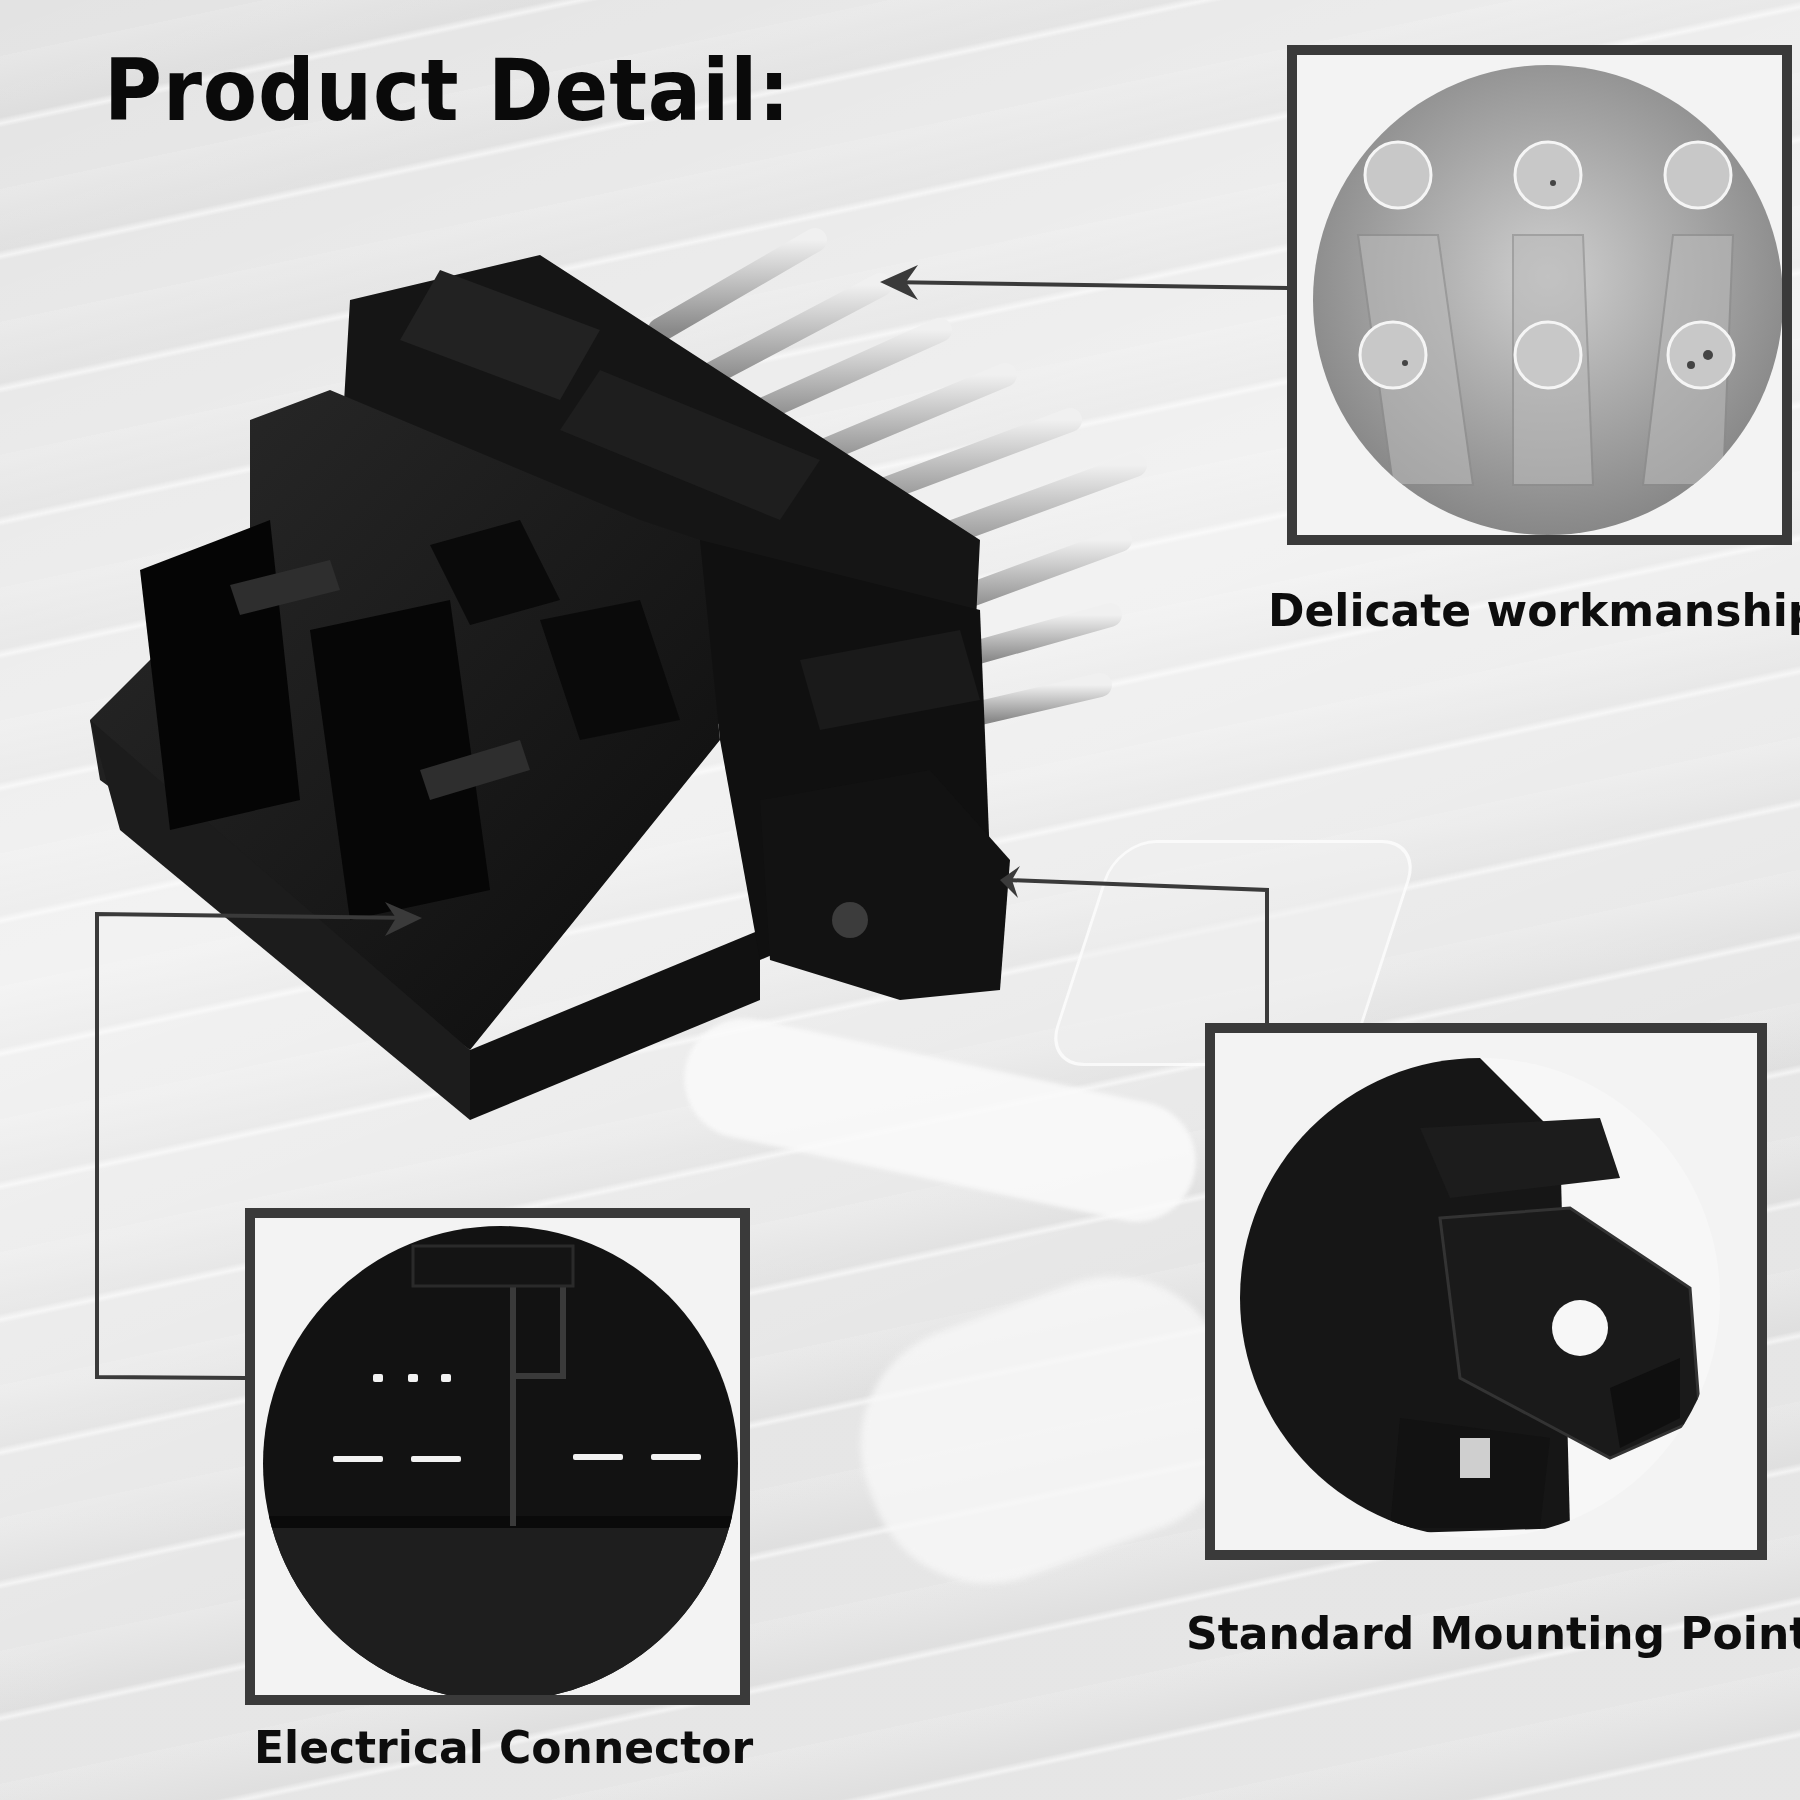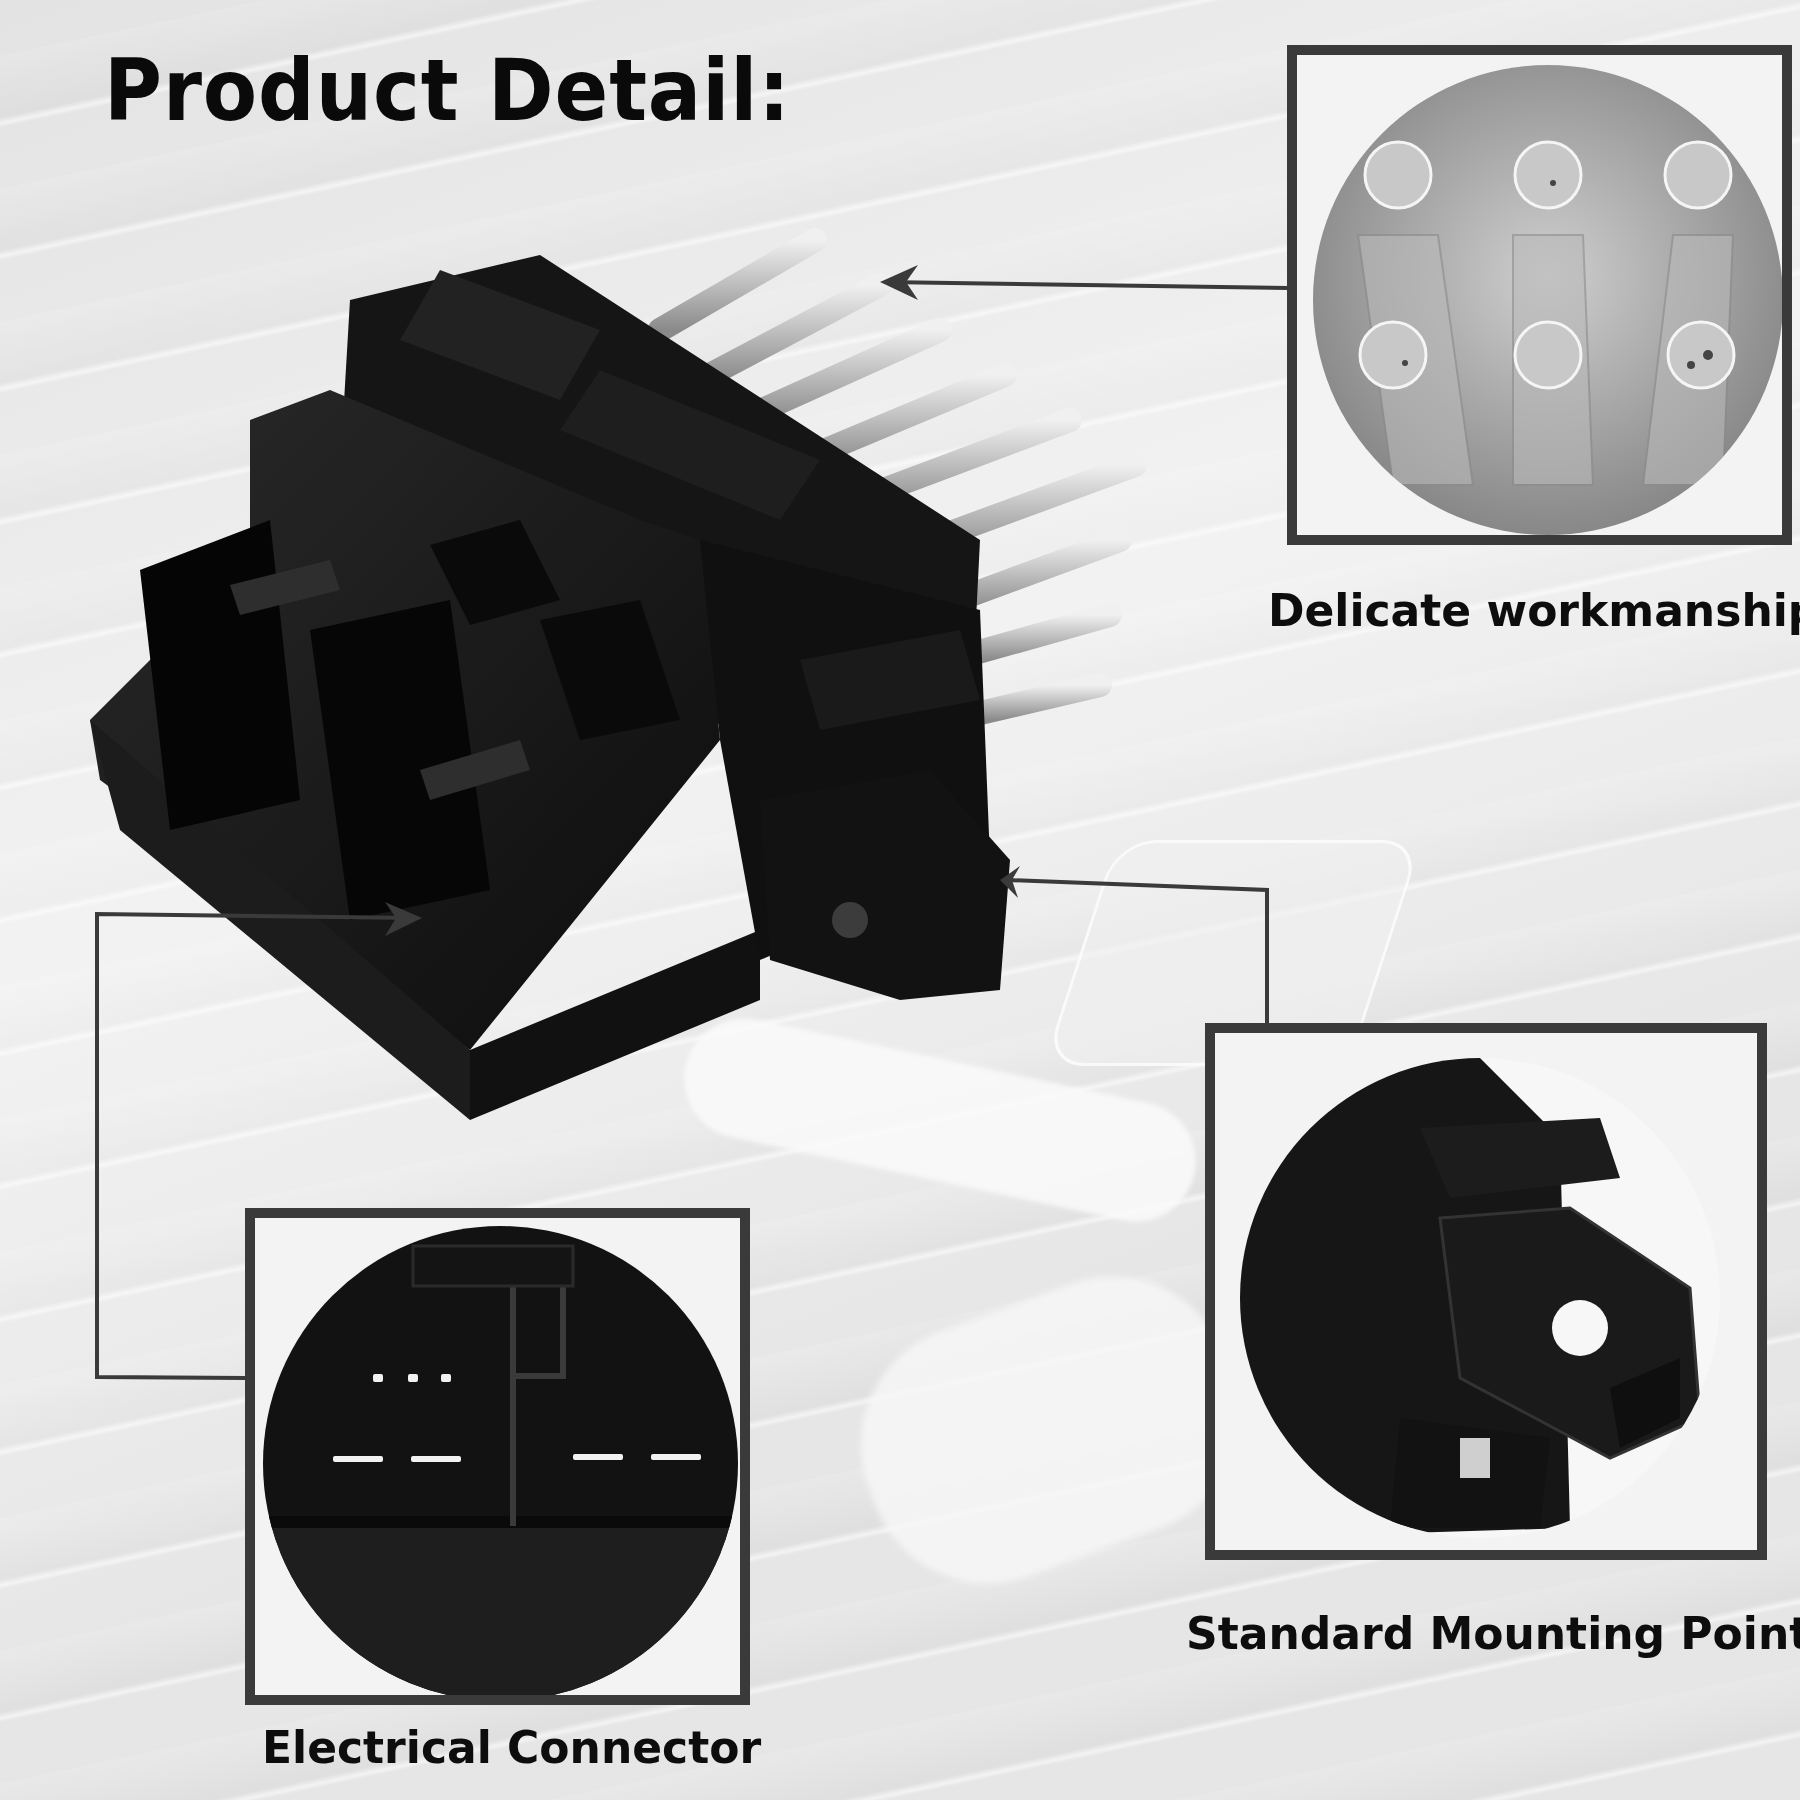--- a/index.html
+++ b/index.html
@@ -166,21 +166,21 @@
         <rect x="145" y="148" width="10" height="8" rx="2"></rect>
         <rect x="178" y="148" width="10" height="8" rx="2"></rect>
         <rect x="70" y="230" width="50" height="6" rx="2"></rect>
         <rect x="148" y="230" width="50" height="6" rx="2"></rect>
         <rect x="310" y="228" width="50" height="6" rx="2"></rect>
         <rect x="388" y="228" width="50" height="6" rx="2"></rect>
       </g>
     </svg>
   </div>
 </div>
-<div class="caption" style="left:262px; top:1722px;">Electrical Connector</div>
+<div class="caption" style="left:254px; top:1722px;">Electrical Connector</div>
 
 <div class="frame" style="left:1205px; top:1023px; width:562px; height:537px;">
   <div class="circle" style="left:25px; top:25px; width:480px; height:480px; background:#f7f7f7;">
     <svg width="480" height="480" viewBox="0 0 480 480">
       <path d="M0 0 L480 0 L480 0 L260 0 Z" fill="none"></path>
       <polygon points="0,0 240,0 320,80 330,470 0,480" fill="#161616"></polygon>
       <polygon points="180,70 360,60 380,120 210,140" fill="#1c1c1c"></polygon>
       <polygon points="200,160 330,150 450,230 460,360 370,400 220,320" fill="#1a1a1a" stroke="#333" stroke-width="3"></polygon>
       <circle cx="340" cy="270" r="28" fill="#f7f7f7"></circle>
       <polygon points="370,330 440,300 440,360 380,390" fill="#0f0f0f"></polygon>

